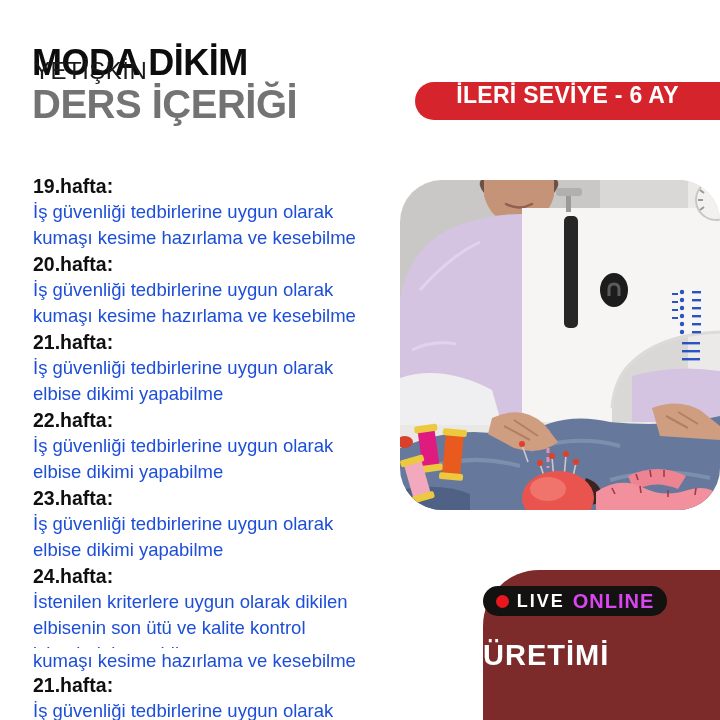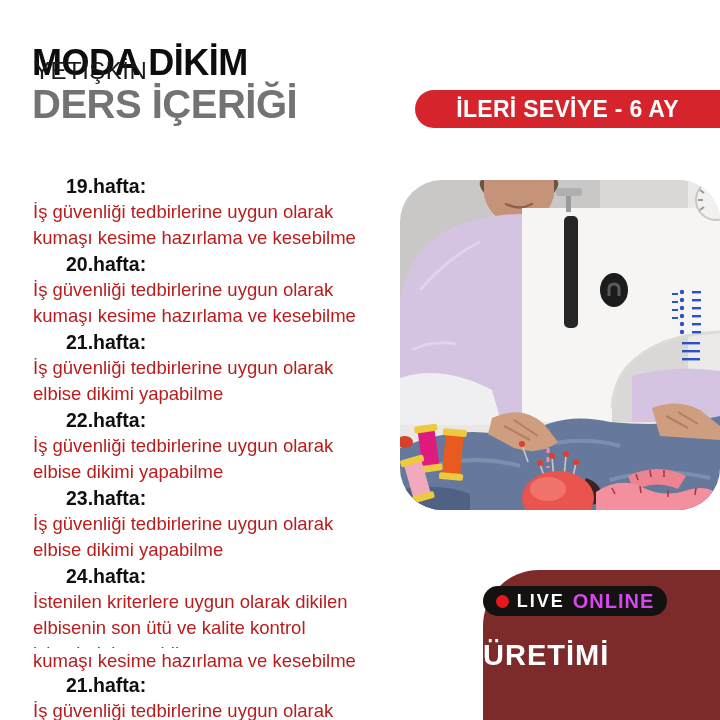--- a/index.html
+++ b/index.html
@@ -4,32 +4,32 @@
 <style>
   html,body{margin:0;padding:0;}
   body{font-family:"Liberation Sans", sans-serif; background:#888;}
   .canvas{position:relative;width:720px;height:720px;background:#ffffff;overflow:hidden;margin:0 auto;}
 
   
   .title{position:absolute;left:32px;top:16px;font-size:36px;font-weight:900;letter-spacing:-0.5px;color:#0d0d0d;margin-top:26px;}
   .subtitle{position:absolute;left:34px;top:57px;font-size:24px;font-weight:400;color:#191919;letter-spacing:0.5px;}
   .section-title{position:absolute;left:32px;top:82px;font-size:40px;font-weight:900;letter-spacing:-0.5px;color:#737373;}
 
-  .level-badge{position:absolute;left:415px;top:90px;width:305px;height:38px;
+  .level-badge{position:absolute;left:415px;top:82px;width:305px;height:38px;
     background:var(--accent-red,#d6242c);border-radius:19px 0 0 19px;
-    display:flex;align-items:center;justify-content:center;}
+    display:flex;justify-content:center;}
   .level-badge span{color:#fff;font-size:23px;font-weight:900;letter-spacing:0.3px;}
 
   .list-title{position:absolute;left:32px;top:146px;font-size:21px;font-weight:900;color:#101010;
     letter-spacing:0.2px;border-bottom:3px solid #101010;padding-bottom:1px;}
 
   
   .weeks{position:absolute;left:33px;top:173px;z-index:1;}
-  .wk-label{font-size:19.5px;font-weight:800;color:#101010;height:26px;line-height:26px;white-space:nowrap;margin-left:33px;}
-  .wk-line{font-size:18.5px;font-weight:400;color:#b91c1c;height:26px;line-height:26px;white-space:nowrap;}
+  .wk-label{font-size:19.5px;font-weight:800;color:#101010;height:26px;line-height:26px;white-space:nowrap;}
+  .wk-line{font-size:18.5px;font-weight:400;color:#1d4ed8;height:26px;line-height:26px;white-space:nowrap;}
 
   .overflow-block{position:absolute;left:33px;top:648px;width:350px;background:#ffffff;z-index:3;}
   .overflow-block .wk-line,.overflow-block .wk-label{height:25px;line-height:25px;}
 
   
   .photo-main{position:absolute;left:400px;top:180px;width:320px;height:330px;border-radius:42px;
     overflow:hidden;z-index:2;}
   .photo-bottom{position:absolute;left:385px;top:640px;width:335px;height:80px;border-radius:10px 10px 0 0;
     overflow:hidden;z-index:2;}
   .photo-main svg,.photo-bottom svg{display:block;}

